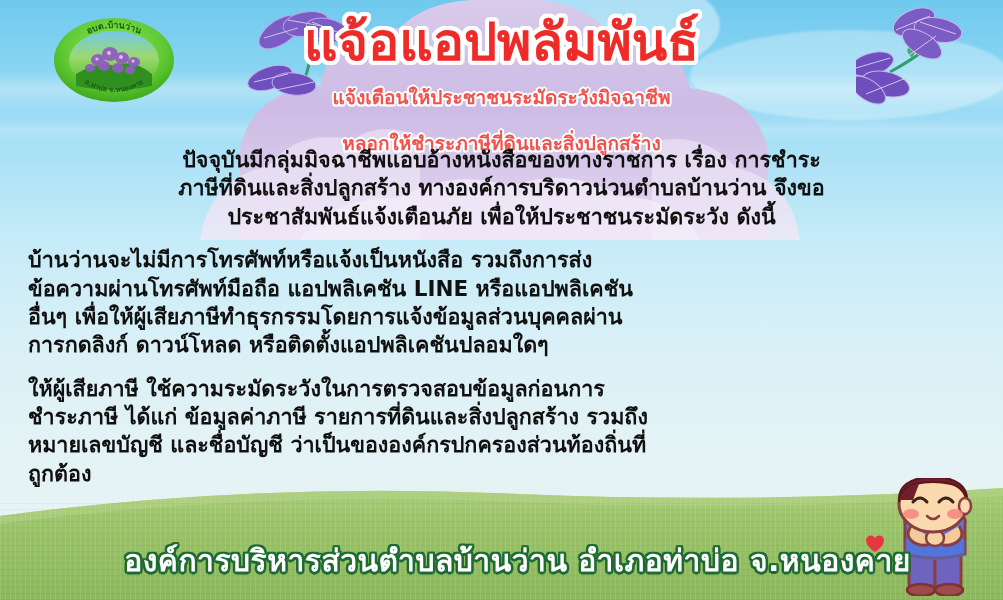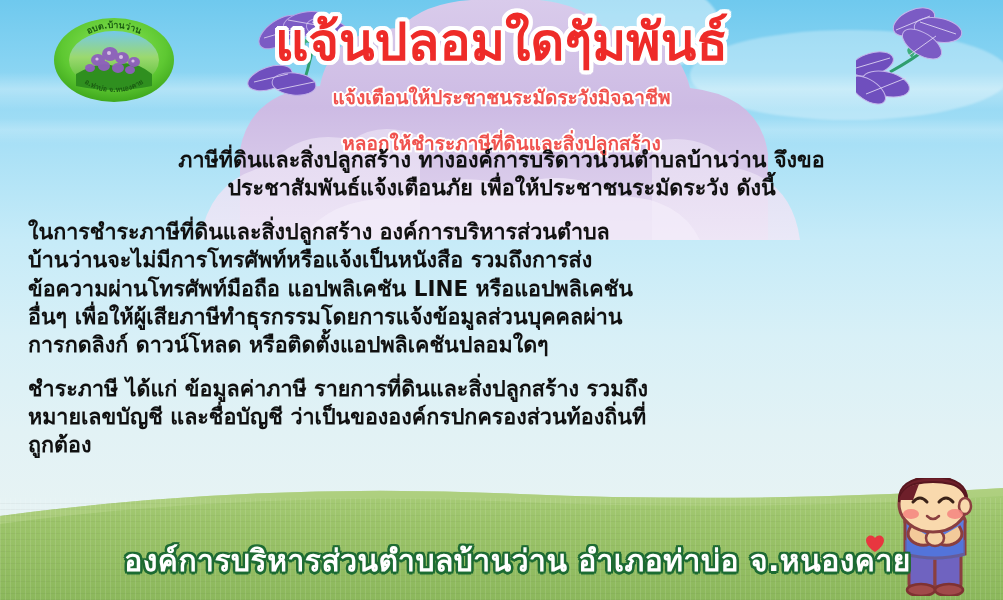--- a/index.html
+++ b/index.html
@@ -272,40 +272,41 @@
       <path id="arcBot" d="M22,48 A40,28 0 0 0 102,48" fill="none"></path>
       <text font-size="9" font-weight="bold" fill="#1b5e12" font-family="DejaVu Sans, sans-serif">
         <textPath href="#arcTop" startOffset="50%" text-anchor="middle">อบต.บ้านว่าน</textPath>
       </text>
       <text font-size="7" font-weight="bold" fill="#1b5e12" font-family="DejaVu Sans, sans-serif">
         <textPath href="#arcBot" startOffset="50%" text-anchor="middle">อ.ท่าบ่อ จ.หนองคาย</textPath>
       </text>
     </svg>
   </div>
 
-  <div id="title-main">แจ้นปลอมใดๆัมพันธ์</div>
+  <div id="title-main">แจ้อแอปพลัมพันธ์</div>
   <div class="subtitle" id="subtitle-1">แจ้งเตือนให้ประชาชนระมัดระวังมิจฉาชีพ</div>
   <div class="subtitle" id="subtitle-2">หลอกให้ชำระภาษีที่ดินและสิ่งปลูกสร้าง</div>
 
   <div id="body-block">
 
     <div class="para">
+      <span class="ln">ปัจจุบันมีกลุ่มมิจฉาชีพแอบอ้างหนังสือของทางราชการ เรื่อง การชำระ</span>
       <span class="ln">ภาษีที่ดินและสิ่งปลูกสร้าง ทางองค์การบริดาวน่วนตำบลบ้านว่าน จึงขอ</span>
       <span class="ln">ประชาสัมพันธ์แจ้งเตือนภัย เพื่อให้ประชาชนระมัดระวัง ดังนี้</span>
     </div>
 
     <div class="para lead">
-      <span class="ln">       ในการชำระภาษีที่ดินและสิ่งปลูกสร้าง องค์การบริหารส่วนตำบล</span>
       <span class="ln">บ้านว่านจะไม่มีการโทรศัพท์หรือแจ้งเป็นหนังสือ รวมถึงการส่ง</span>
       <span class="ln">ข้อความผ่านโทรศัพท์มือถือ แอปพลิเคชัน LINE หรือแอปพลิเคชัน</span>
       <span class="ln">อื่นๆ เพื่อให้ผู้เสียภาษีทำธุรกรรมโดยการแจ้งข้อมูลส่วนบุคคลผ่าน</span>
       <span class="ln">การกดลิงก์ ดาวน์โหลด หรือติดตั้งแอปพลิเคชันปลอมใดๆ</span>
     </div>
 
     <div class="para lead">
+      <span class="ln">       ให้ผู้เสียภาษี ใช้ความระมัดระวังในการตรวจสอบข้อมูลก่อนการ</span>
       <span class="ln">ชำระภาษี ได้แก่ ข้อมูลค่าภาษี รายการที่ดินและสิ่งปลูกสร้าง รวมถึง</span>
       <span class="ln">หมายเลขบัญชี และชื่อบัญชี ว่าเป็นขององค์กรปกครองส่วนท้องถิ่นที่</span>
       <span class="ln">ถูกต้อง</span>
     </div>
 
   </div>
 
   <div id="grass">
     <svg width="1003" height="140" viewBox="0 0 1003 140" xmlns="http://www.w3.org/2000/svg" aria-hidden="true">
       <defs>

